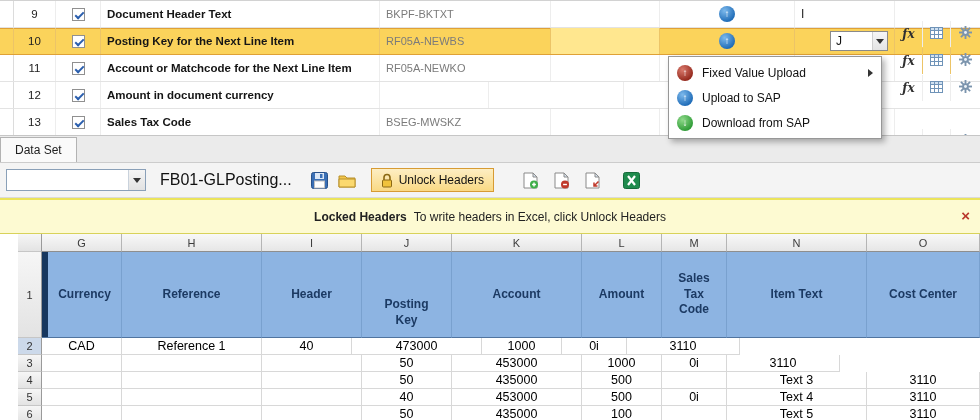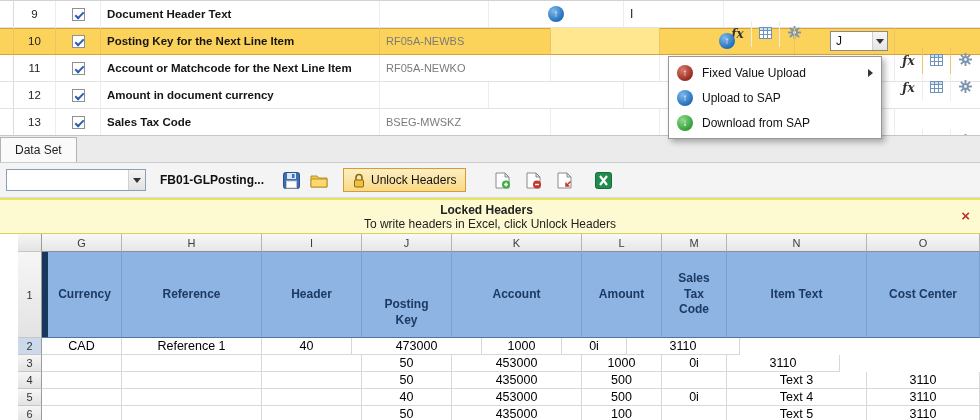--- a/index.html
+++ b/index.html
@@ -58,30 +58,30 @@
   .tab { height:25px; padding:0 14px; background:#fafafa; border:1px solid #b3b3b3; border-bottom:none;
     display:flex; align-items:center; font-size:12px; color:#222; }
 
   
   .toolbar { position:absolute; top:163px; left:0; width:980px; height:35px; background:#f4f4f4;
     border-bottom:1px solid #dadada; display:flex; align-items:center; padding:0 6px; }
   .src-combo { display:flex; align-items:center; width:140px; height:22px; background:#fff; border:1px solid #8aa0b8; }
   .src-combo .ctxt { flex:1; padding-left:6px; font-size:12px; color:#111;margin-top:47px; }
   .src-combo .cdd { width:17px; height:100%; display:flex; align-items:center; justify-content:center;
     border-left:1px solid #c9d2dc; background:linear-gradient(#f4f4f4,#e2e2e2); }
-  .fname { margin-left:14px; font-size:12px; color:#111; white-space:nowrap;font-weight:bold; }
+  .fname { margin-left:14px; font-size:16px; color:#111; white-space:nowrap; }
   .tbtn { display:flex; align-items:center; justify-content:center; height:26px; padding:0 3px; }
   .unlock { display:flex; align-items:center; gap:6px; height:24px; padding:0 9px; margin-left:12px;
     background:linear-gradient(#fdeec3,#f9d984); border:1px solid #d79b33; font-size:12px; color:#111; }
   .grp { display:flex; align-items:center; gap:9px; margin-left:26px; }
 
   
   .banner { position:absolute; top:198px; left:0; width:980px; height:36px; background:#fdfad2;
     border-top:2px solid #ebe45a; border-bottom:1px solid #d8d25a;
-    display:flex; align-items:center; justify-content:center; font-size:12px; color:#222;flex-direction:column; }
+    display:flex; align-items:center; justify-content:center; font-size:12px; color:#222; }
   .banner .btitle { font-weight:bold; margin-right:7px; }
   .banner .close { position:absolute; right:10px; top:8px; color:#b9372c; font-weight:bold; font-size:15px; line-height:1; }
 
   
   .sheet { position:absolute; top:234px; left:0; width:980px; height:186px; background:#fff; }
   .srow { display:flex; }
   .lmargin { width:18px; background:#fff; flex:0 0 auto; }
   .rowhdr { width:24px; flex:0 0 auto; display:flex; align-items:center; justify-content:center;
     background:linear-gradient(#f6f6f6,#e3e3e3); border-right:1px solid #9a9a9a; border-bottom:1px solid #c6c6c6;
     font-size:11px; color:#333; }
@@ -108,20 +108,21 @@
 
 <div class="mapper">
 
   <div class="mrow">
     <div class="mc gutter"></div>
     <div class="mc num">9</div>
     <div class="mc chk">
         <span class="checkbox"></span>
       </div>
     <div class="mc desc">Document Header Text</div>
+    <div class="mc field">BKPF-BKTXT</div>
     <div class="mc blank"></div>
     <div class="mc action">
         <span class="circ blue">↑</span>
       </div>
     <div class="mc value">I</div>
     <div class="mc icon">
         <span class="fx">ƒx</span>
       </div>
     <div class="mc icon">
         <span><svg width="13" height="12" viewBox="0 0 13 12">

